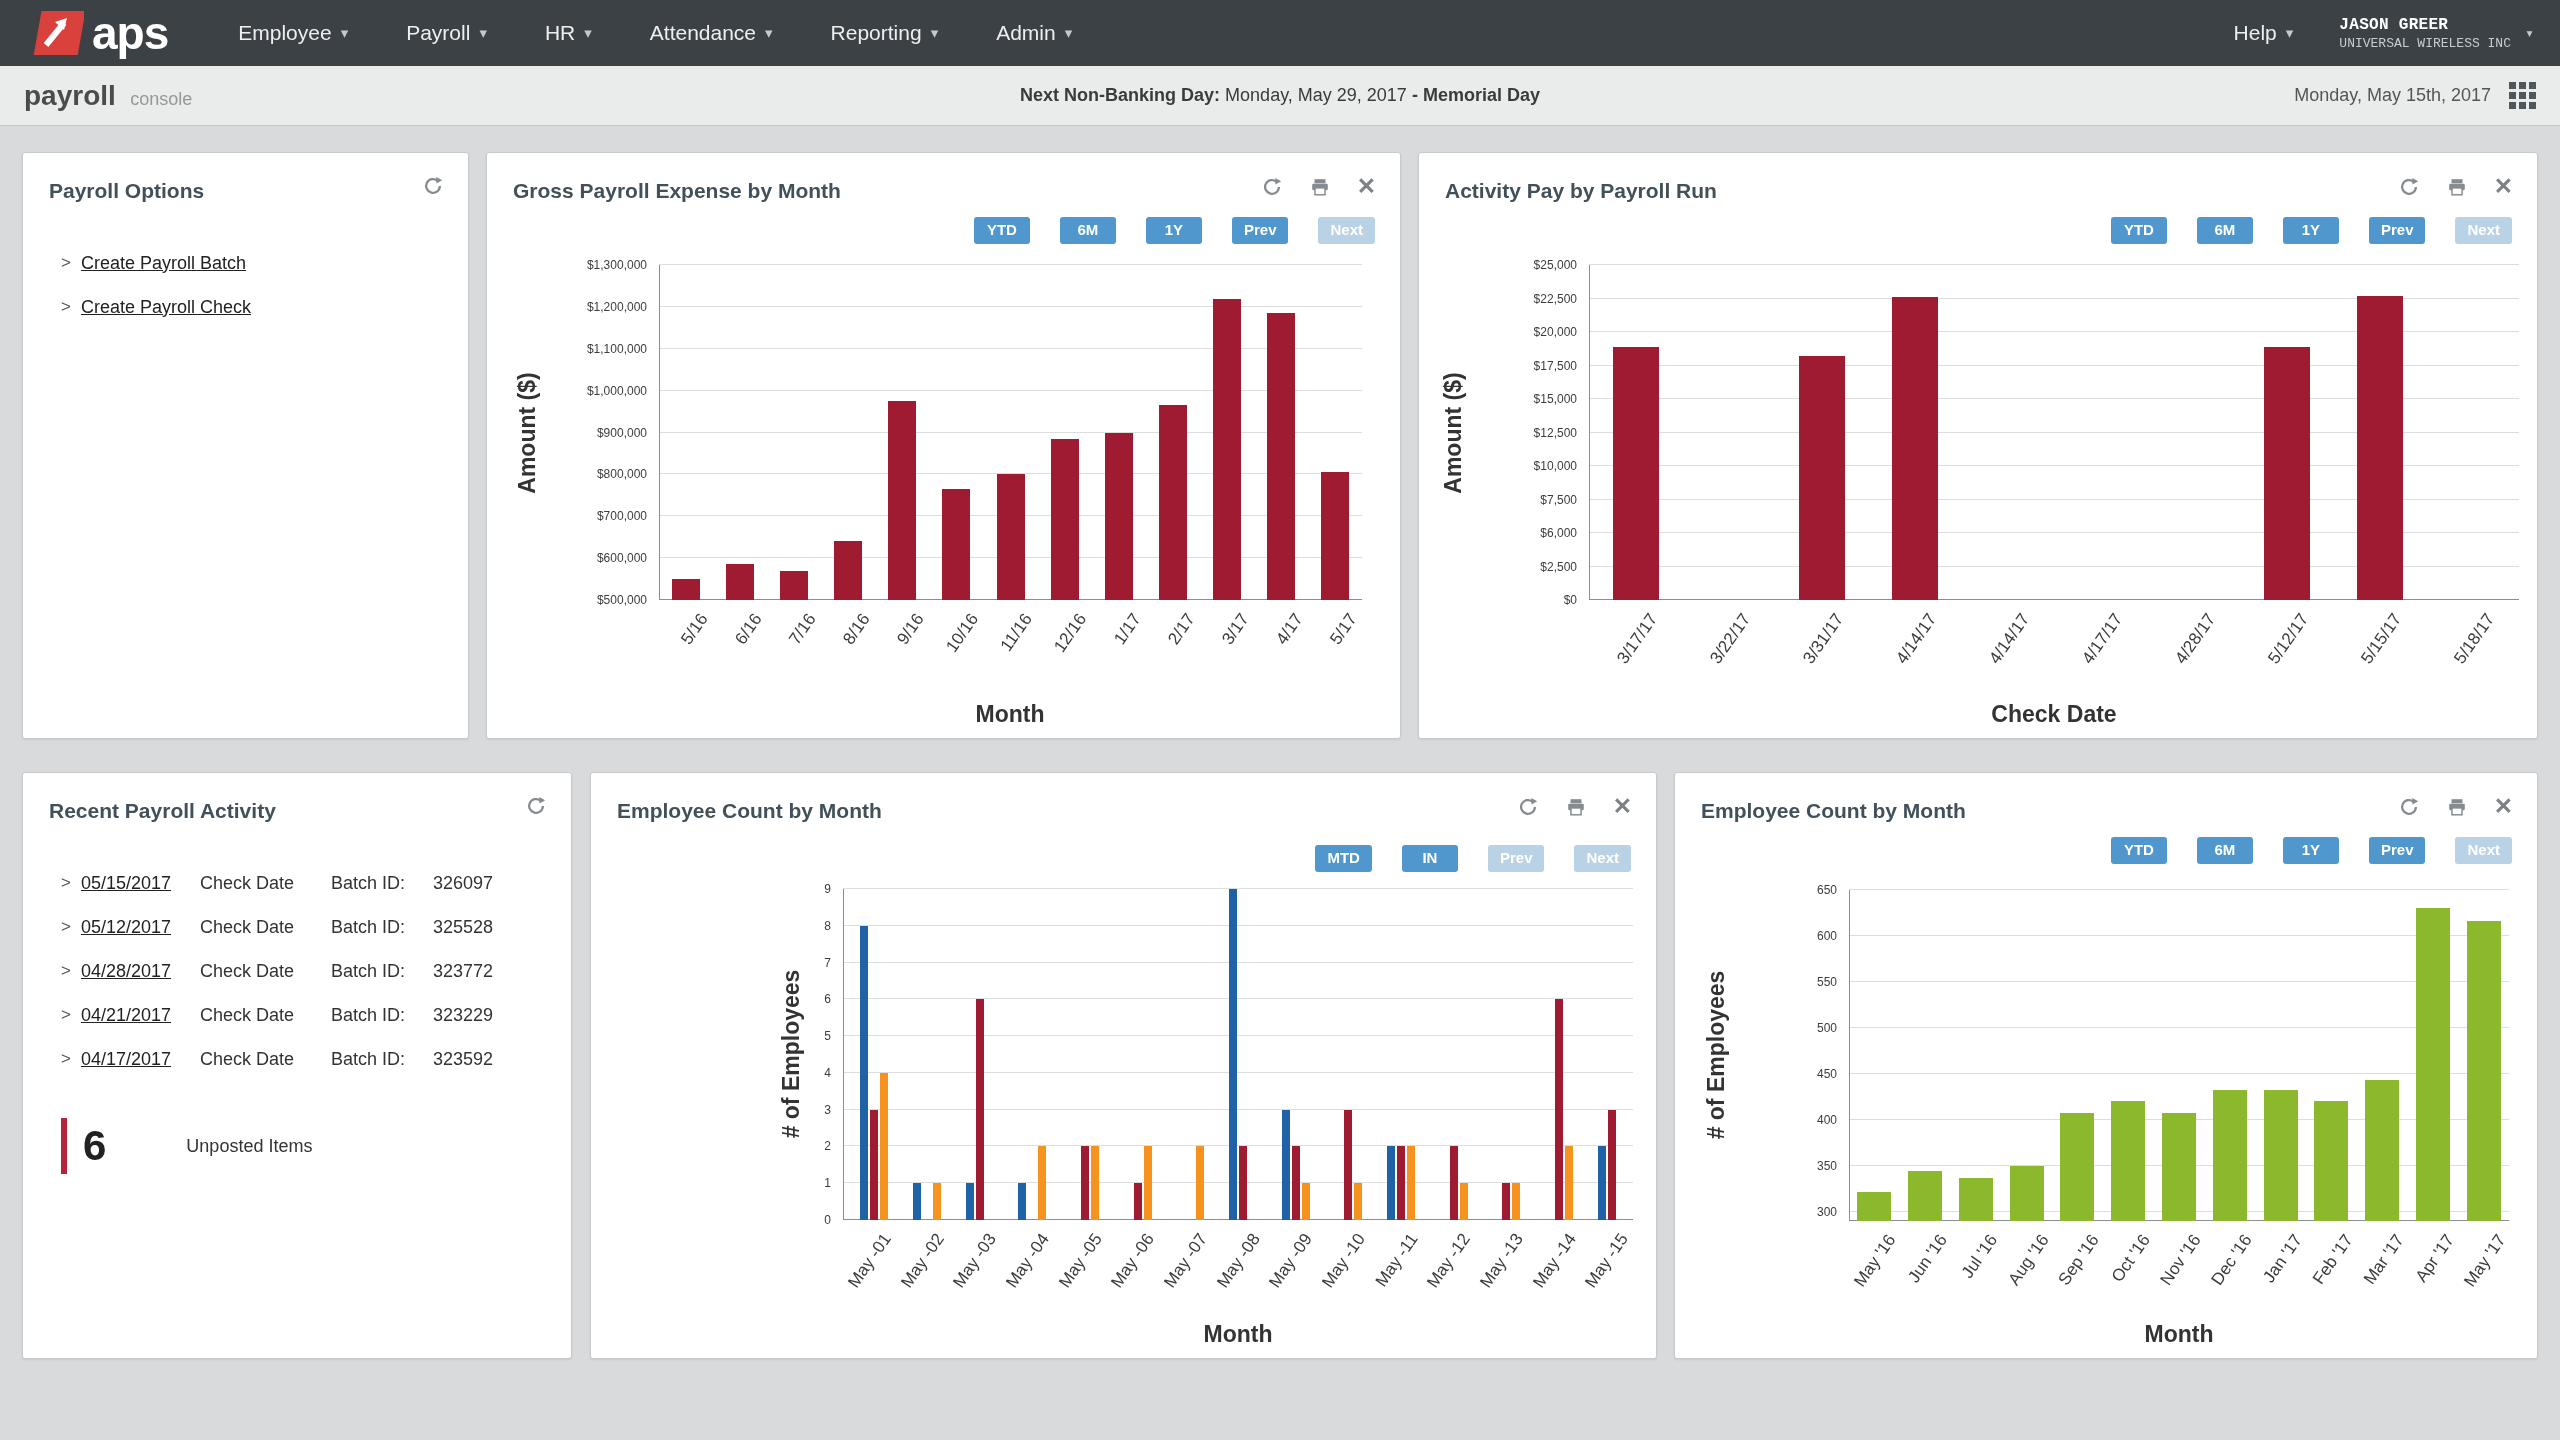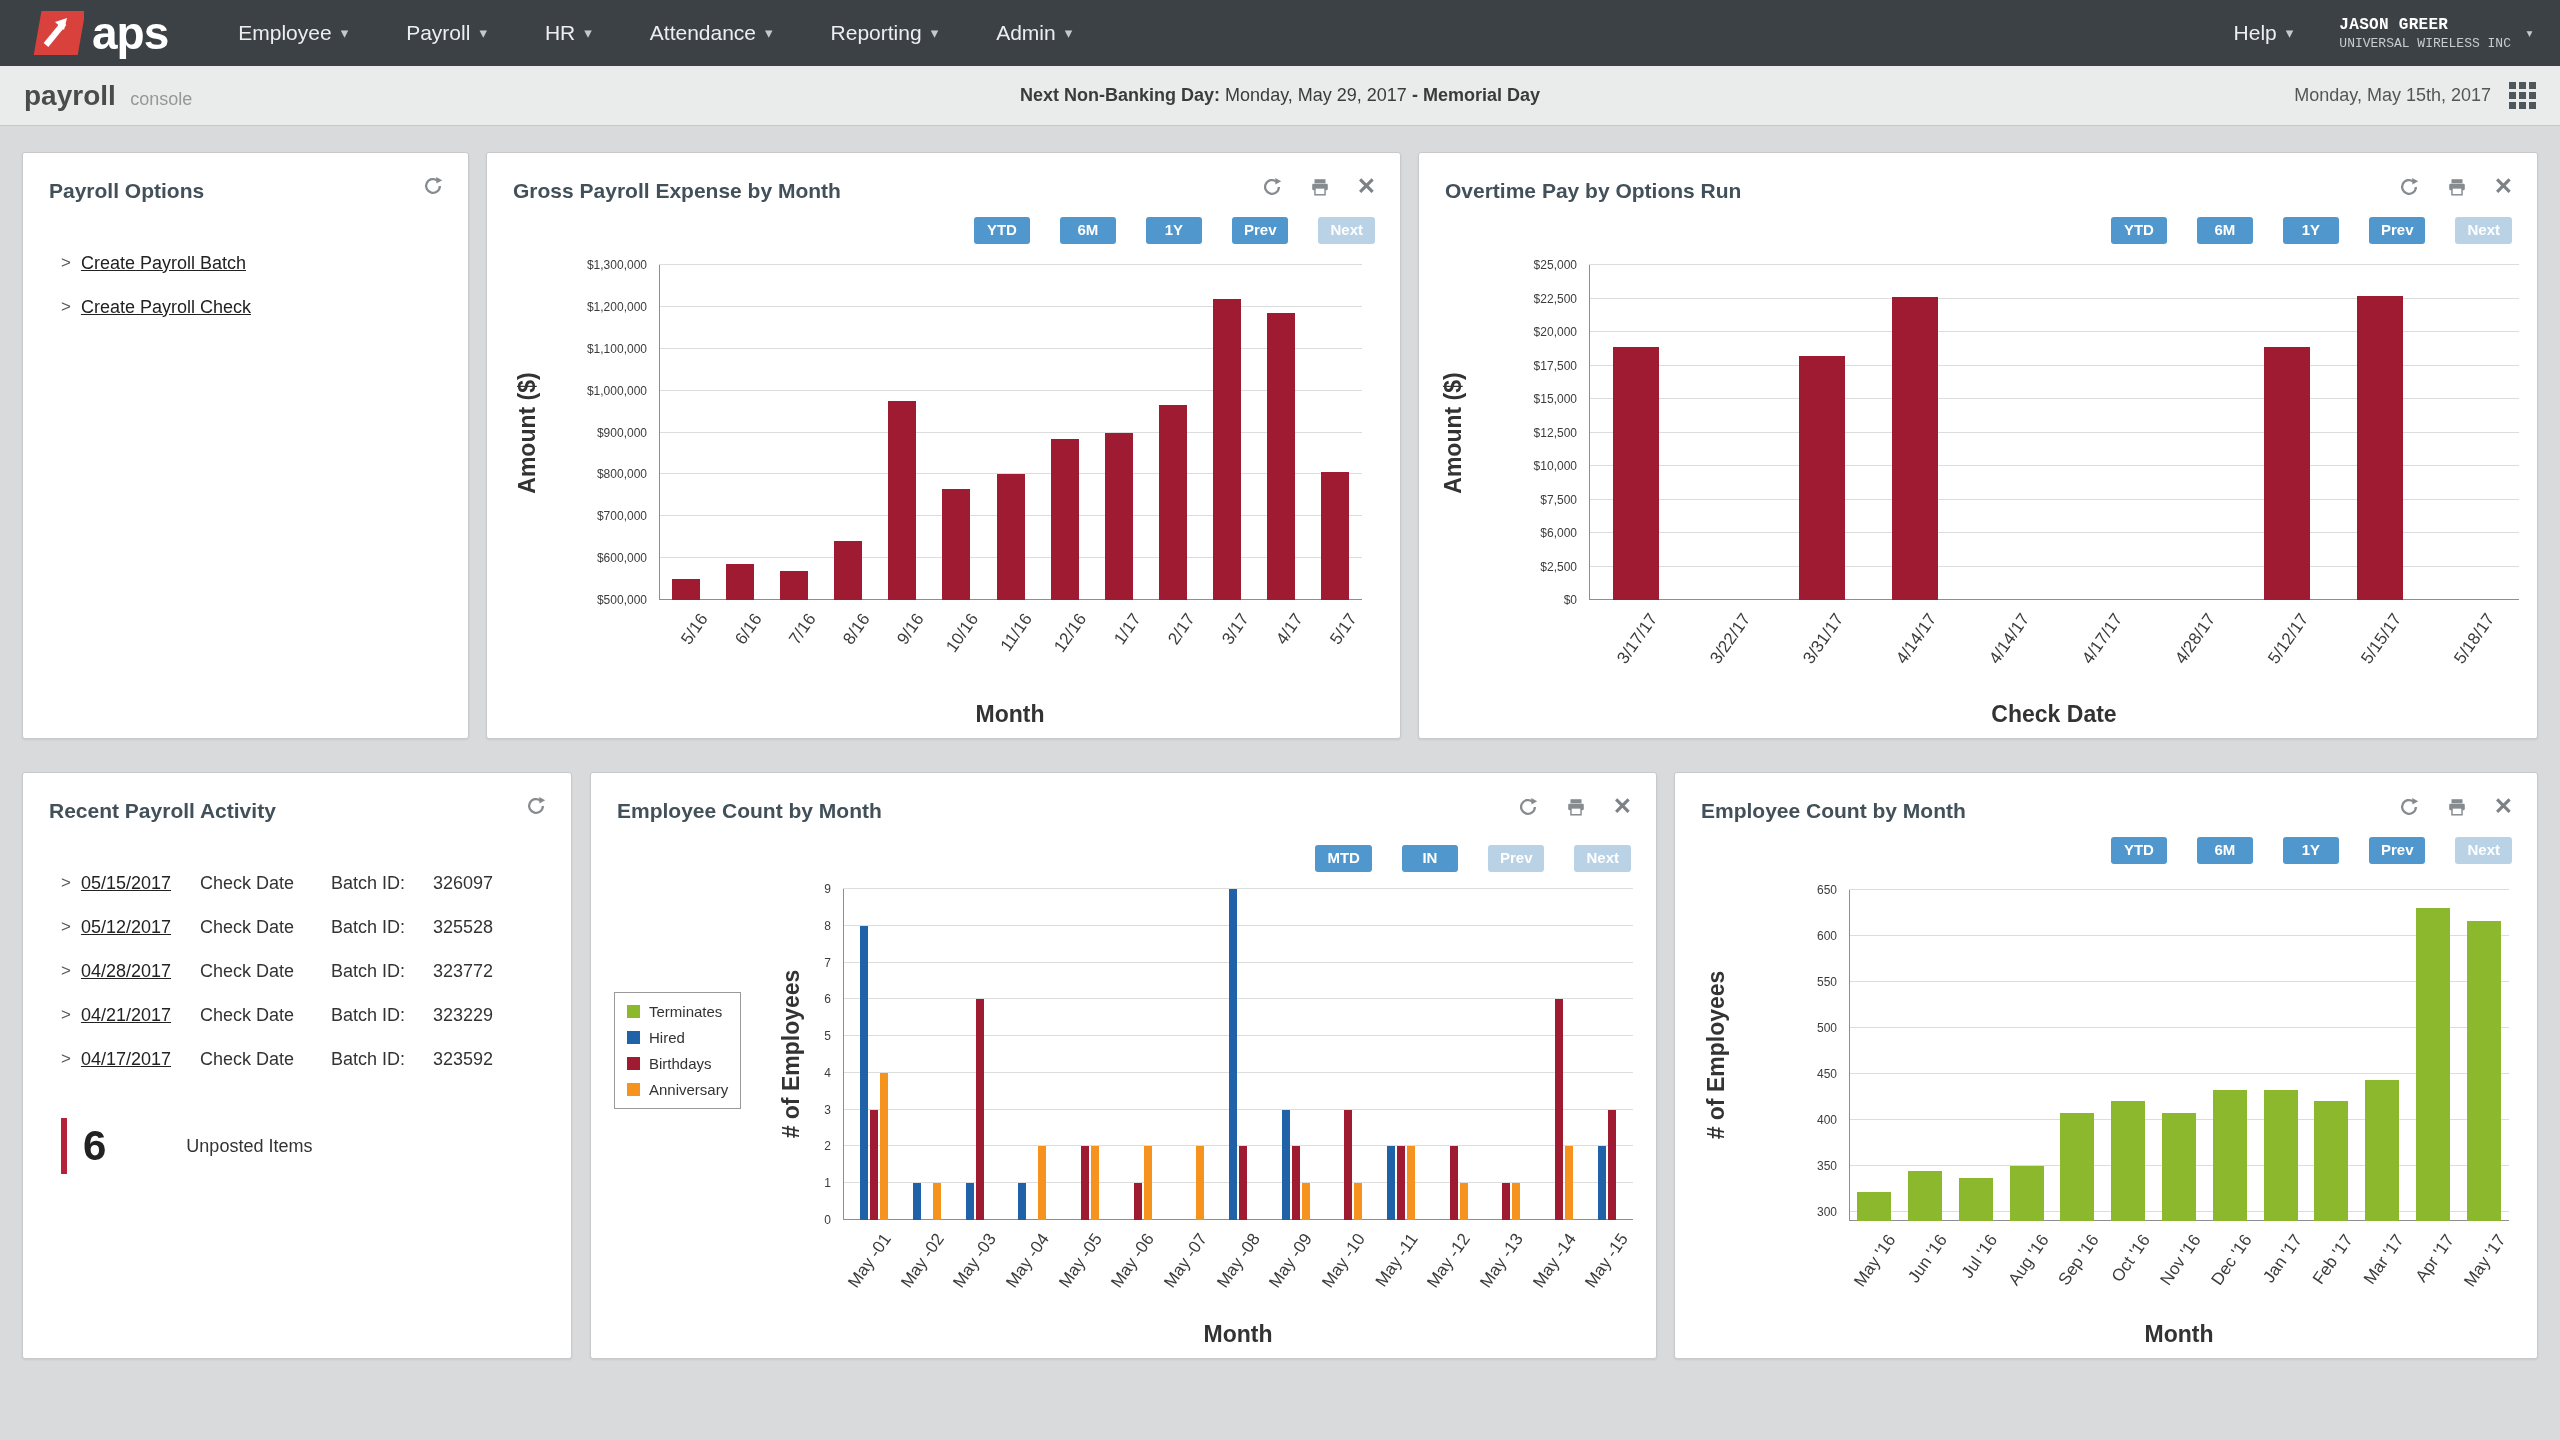--- a/index.html
+++ b/index.html
@@ -349,21 +349,21 @@
         </div>
         <div class="xcol" data-interactable="false">
           <span data-interactable="false">5/17</span>
         </div>
       </div>
     <div class="xlabel" style="left:523px; top:548px;" data-interactable="false">Month</div>
   </div>
 </section>
 
 <section class="panel" style="left:1418px; top:152px; width:1120px; height:587px;" data-interactable="false">
-  <h2 class="panel-title" data-interactable="false">Overtime Pay by Options Run</h2>
+  <h2 class="panel-title" data-interactable="false">Activity Pay by Payroll Run</h2>
   <div class="panel-tools">
     <span class="tool" data-interactable="true">
         <svg width="22" height="22" viewBox="0 0 24 24">
           <path d="M19.5 12a7.5 7.5 0 1 1-2.6-5.7" stroke="#868b90" stroke-width="2.5" fill="none"></path>
           <polygon points="15.5,2.2 22,5.6 15.8,9.4" fill="#868b90"></polygon>
         </svg>
       </span>
     <span class="tool" data-interactable="true">
         <svg width="22" height="22" viewBox="0 0 24 24">
           <rect x="6" y="3.5" width="12" height="4.5" fill="#868b90"></rect>
@@ -544,38 +544,20 @@
     <span class="tool close" data-interactable="true">✕</span>
   </div>
   <div class="range-buttons" style="top:72px;" data-interactable="false">
       <span class="rbtn" data-interactable="true">MTD</span>
       <span class="rbtn" data-interactable="true">IN</span>
       <span class="rbtn rbtn-off" data-interactable="true">Prev</span>
       <span class="rbtn rbtn-off" data-interactable="true">Next</span>
     </div>
   <div class="chart" data-interactable="false">
     <div class="ylabel" style="left:200px; top:281px;" data-interactable="false"># of Employees</div>
-    <div class="legend" style="left:23px; top:219px;" data-interactable="false">
-        <div class="lg-row" data-interactable="false">
-          <span class="lg-sw" data-interactable="false" style="background: rgb(140, 184, 46);"></span>
-          <span class="lg-lb" data-interactable="false">Terminates</span>
-        </div>
-        <div class="lg-row" data-interactable="false">
-          <span class="lg-sw" data-interactable="false" style="background: rgb(31, 98, 168);"></span>
-          <span class="lg-lb" data-interactable="false">Hired</span>
-        </div>
-        <div class="lg-row" data-interactable="false">
-          <span class="lg-sw" data-interactable="false" style="background: rgb(158, 27, 50);"></span>
-          <span class="lg-lb" data-interactable="false">Birthdays</span>
-        </div>
-        <div class="lg-row" data-interactable="false">
-          <span class="lg-sw" data-interactable="false" style="background: rgb(246, 146, 30);"></span>
-          <span class="lg-lb" data-interactable="false">Anniversary</span>
-        </div>
-      </div>
     <div class="plot" style="left:252px; top:116px; width:790px; height:331px;" data-interactable="false">
         <div class="gridline" data-interactable="false" style="bottom: 0%;"></div>
         <div class="ytick" data-interactable="false" style="bottom: 0%;">0</div>
         <div class="gridline" data-interactable="false" style="bottom: 11.1111%;"></div>
         <div class="ytick" data-interactable="false" style="bottom: 11.1111%;">1</div>
         <div class="gridline" data-interactable="false" style="bottom: 22.2222%;"></div>
         <div class="ytick" data-interactable="false" style="bottom: 22.2222%;">2</div>
         <div class="gridline" data-interactable="false" style="bottom: 33.3333%;"></div>
         <div class="ytick" data-interactable="false" style="bottom: 33.3333%;">3</div>
         <div class="gridline" data-interactable="false" style="bottom: 44.4444%;"></div>

